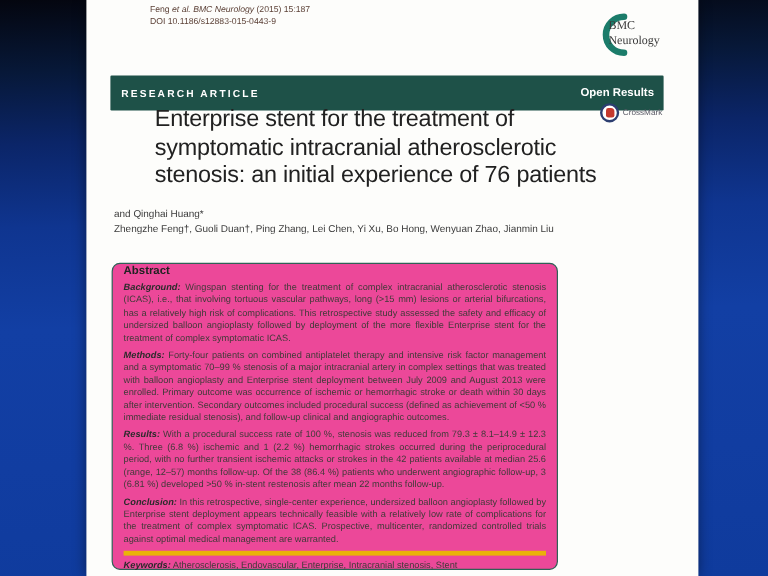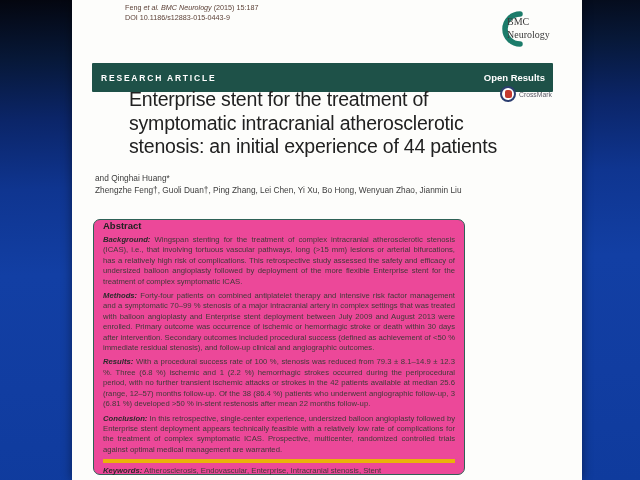--- a/index.html
+++ b/index.html
@@ -68,21 +68,21 @@
     <div class="crossmark">
       <span class="cm-ring">
           <span class="cm-flame"></span>
         </span>
       <span class="cm-label">CrossMark</span>
     </div>
 
     <div class="title">
       <div>Enterprise stent for the treatment of</div>
       <div>symptomatic intracranial atherosclerotic</div>
-      <div>stenosis: an initial experience of 44 patients</div>
+      <div>stenosis: an initial experience of 76 patients</div>
     </div>
 
     <div class="authors">
       <div>and Qinghai Huang*</div>
       <div>Zhengzhe Feng†, Guoli Duan†, Ping Zhang, Lei Chen, Yi Xu, Bo Hong, Wenyuan Zhao, Jianmin Liu</div>
     </div>
 
     <div class="abs-box">
       <div class="abs-h">Abstract</div>
       <p><b>Background:</b><span> Wingspan stenting for the treatment of complex intracranial atherosclerotic stenosis (ICAS), i.e., that involving tortuous vascular pathways, long (&gt;15 mm) lesions or arterial bifurcations, has a relatively high risk of complications. This retrospective study assessed the safety and efficacy of undersized balloon angioplasty followed by deployment of the more flexible Enterprise stent for the treatment of complex symptomatic ICAS.</span></p>

